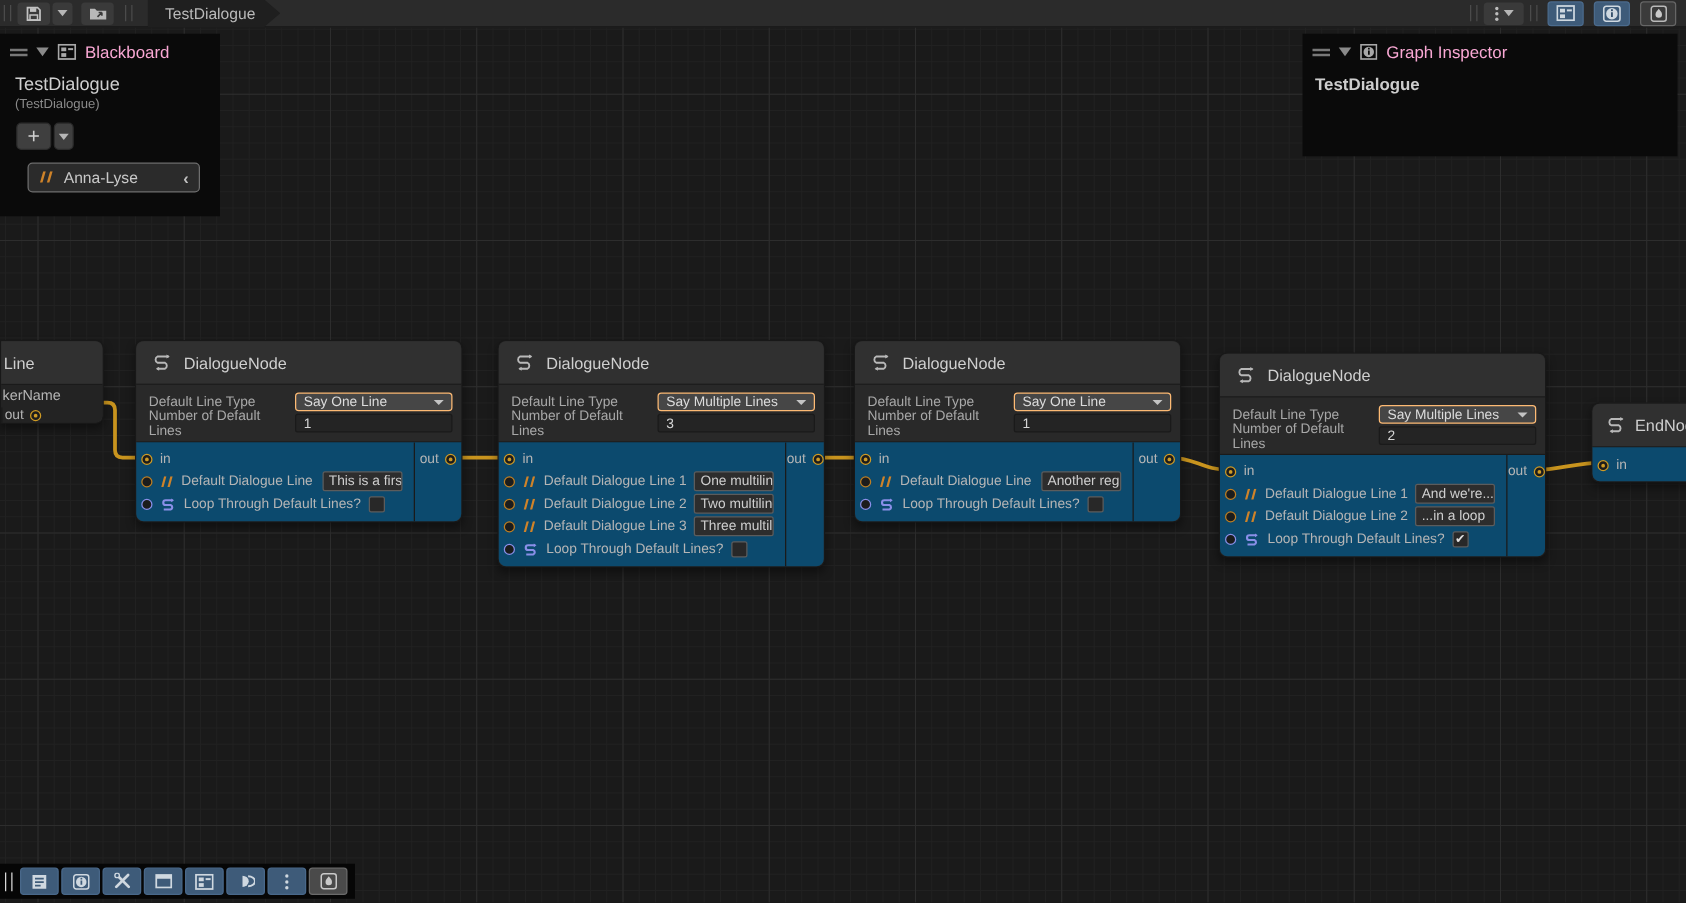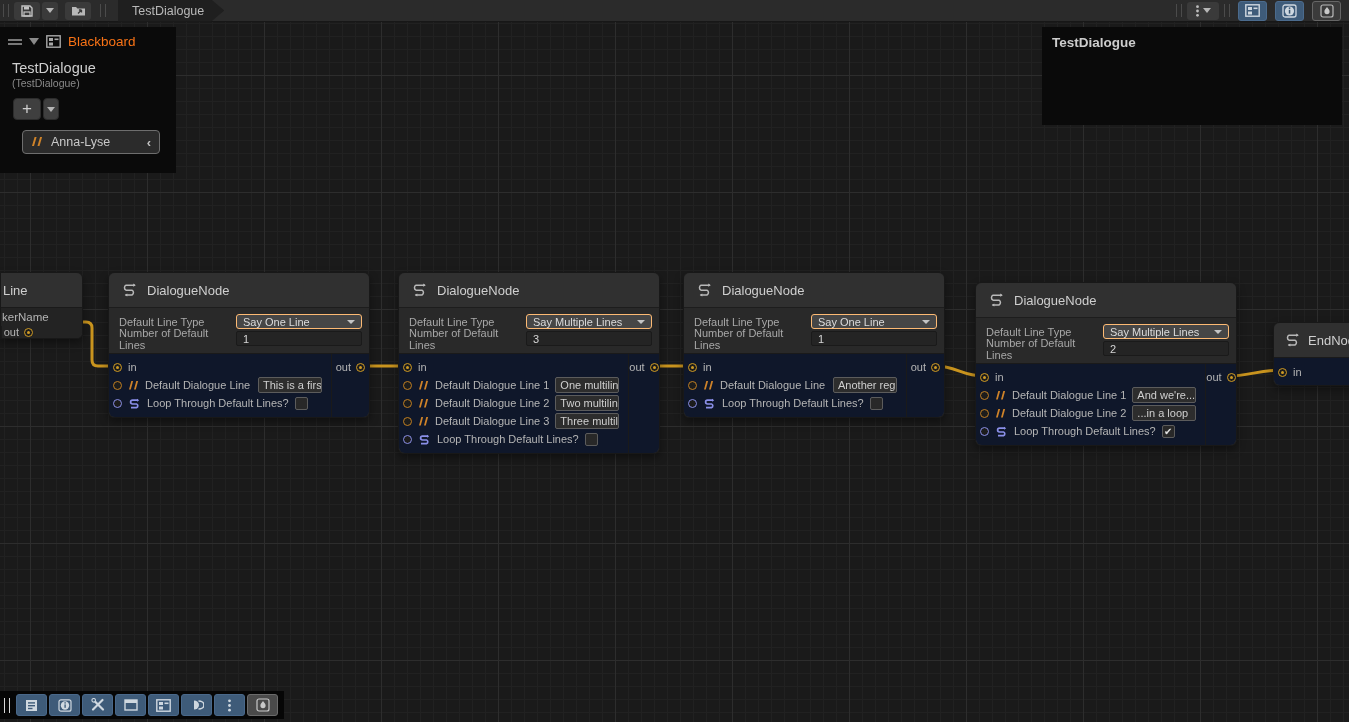--- a/index.html
+++ b/index.html
@@ -27,21 +27,21 @@
          display:flex; align-items:center; padding:0 20px 0 14px;
          clip-path:polygon(0 0, calc(100% - 13px) 0, 100% 50%, calc(100% - 13px) 100%, 0 100%); }
   .spacer { flex:1; }
   .sqbtn { width:29px; height:20px; border-radius:3px; display:flex; align-items:center;
            justify-content:center; margin:0 4px; }
   .sqbtn.blue { background:#3e5b79; border:1px solid #4b6b8d; }
   .sqbtn.gray { background:#3b3b3b; border:1px solid #666; }
 
   
   .panel { position:absolute; background:#0a0a0a; z-index:6; color:#8f8f8f; }
-  .panel-header { display:flex; align-items:center; gap:7px; padding:7px 10px 3px 8px; font-size:13.5px; color:#f97316; }
+  .panel-header { display:flex; align-items:center; gap:7px; padding:7px 10px 3px 8px; font-size:13.5px; color:#f9a8d4; }
   .drag-handle { width:14px; height:6px; border-top:2px solid #787878; border-bottom:2px solid #787878; }
   .tri-down { width:0; height:0; border-left:5px solid transparent; border-right:5px solid transparent;
               border-top:7px solid #8a8a8a; }
   .bb-graph-name { font-size:14.5px; color:#cfcfcf; padding:8px 0 0 12px; }
   .bb-graph-type { font-size:10.5px; color:#8a8a8a; padding:1px 0 0 12px; }
   .bb-addrow { display:flex; align-items:center; gap:2px; padding:9px 0 0 13px; }
   .bb-add { width:28px; height:22px; background:#3f3f3f; border:1px solid #2c2c2c; border-radius:4px;
             color:#cfcfcf; font-size:17px; display:flex; align-items:center; justify-content:center; }
   .bb-add-caret { width:16px; height:22px; background:#3f3f3f; border:1px solid #2c2c2c; border-radius:4px;
                   display:flex; align-items:center; justify-content:center; }
@@ -57,21 +57,21 @@
                  background:#303030; border-radius:6px 6px 0 0; color:#cfcfcf; font-size:13px; }
   .node-props { background:#292929; border-top:1px solid #1d1d1d; padding:5px 0 6px; }
   .prop-row { height:17px; display:flex; align-items:center; padding:0 7px 0 10px; }
   .prop-label { flex:1; color:#a8a8a8; }
   .dropdown { width:126px; height:15px; background:#464646; border:1px solid #fdba74; border-radius:3px;
               color:#dcdcdc; display:flex; align-items:center; padding:0 6px; }
   .dd-caret { margin-left:auto; width:0; height:0; border-left:4px solid transparent;
               border-right:4px solid transparent; border-top:4px solid #c4c4c4; }
   .numfield { width:126px; height:15px; background:#242424; border:1px solid #1a1a1a; border-radius:2px;
               color:#d5d5d5; padding:0 6px; display:flex; align-items:center; }
-  .node-ports { background:#0f172a; border-top:1px solid #1a1a1a; border-radius:0 0 6px 6px; display:flex; }
+  .node-ports { background:#0c4a6e; border-top:1px solid #1a1a1a; border-radius:0 0 6px 6px; display:flex; }
   .ports-left { flex:1; padding:4px 0 5px; }
   .ports-out { width:38px; border-left:1px solid #1a1a1a; padding-top:4px; }
   .out-row { height:18px; display:flex; align-items:center; justify-content:flex-end; gap:5px; padding-right:4px; }
   .port-row { height:18px; display:flex; align-items:center; padding:0 6px 0 4px; gap:6px; white-space:nowrap; }
   .port { width:9px; height:9px; border:1.6px solid #bf7f23; border-radius:50%; flex:none;
           display:flex; align-items:center; justify-content:center; background:#1c1c1c; }
   .port.filled { border-color:#cf9b25; }
   .port.filled::after { content:""; width:3px; height:3px; background:#cf9b25; border-radius:50%; }
   .port.loop { border-color:#8a8fe8; }
   .valfield { width:64px; height:16px; background:#2d2d2d; border:1px solid #5c5c5c; border-radius:2px;
@@ -195,20 +195,31 @@
       <svg class="icon" width="12" height="10" viewBox="0 0 12 10">
         <path d="M1 9 L3.6 0 L5.6 0 L3 9 Z" fill="#cf8329"></path>
         <path d="M6.5 9 L9.1 0 L11.1 0 L8.5 9 Z" fill="#cf8329"></path>
       </svg>
       <span>Anna-Lyse</span>
       <span class="chev">‹</span>
     </div>
   </div>
 
   <div class="panel" style="left:1042px; top:27px; width:300px; height:98px;">
+    <div class="panel-header">
+      <span class="drag-handle"></span>
+      <span class="tri-down"></span>
+      <svg class="icon" width="14" height="13" viewBox="0 0 14 13">
+        <rect x="0.8" y="0.8" width="12.4" height="11.4" fill="none" stroke="#a8a8a8" stroke-width="1.3"></rect>
+        <circle cx="7" cy="6.5" r="4.2" fill="#a8a8a8"></circle>
+        <rect x="6.4" y="5.4" width="1.4" height="3.4" fill="#0a0a0a"></rect>
+        <rect x="6.4" y="3.2" width="1.4" height="1.4" fill="#0a0a0a"></rect>
+      </svg>
+      <span>Graph Inspector</span>
+    </div>
     <div class="gi-graph-name">TestDialogue</div>
   </div>
 
   <div class="node" style="left:0; top:272px; width:83px; border-radius:0 6px 6px 0;">
     <div class="node-header" style="border-radius:0 6px 0 0; padding:0 2px;">
       <span>Line</span>
     </div>
     <div class="speaker-body">
       <div class="speaker-label">kerName</div>
       <div class="speaker-out">

